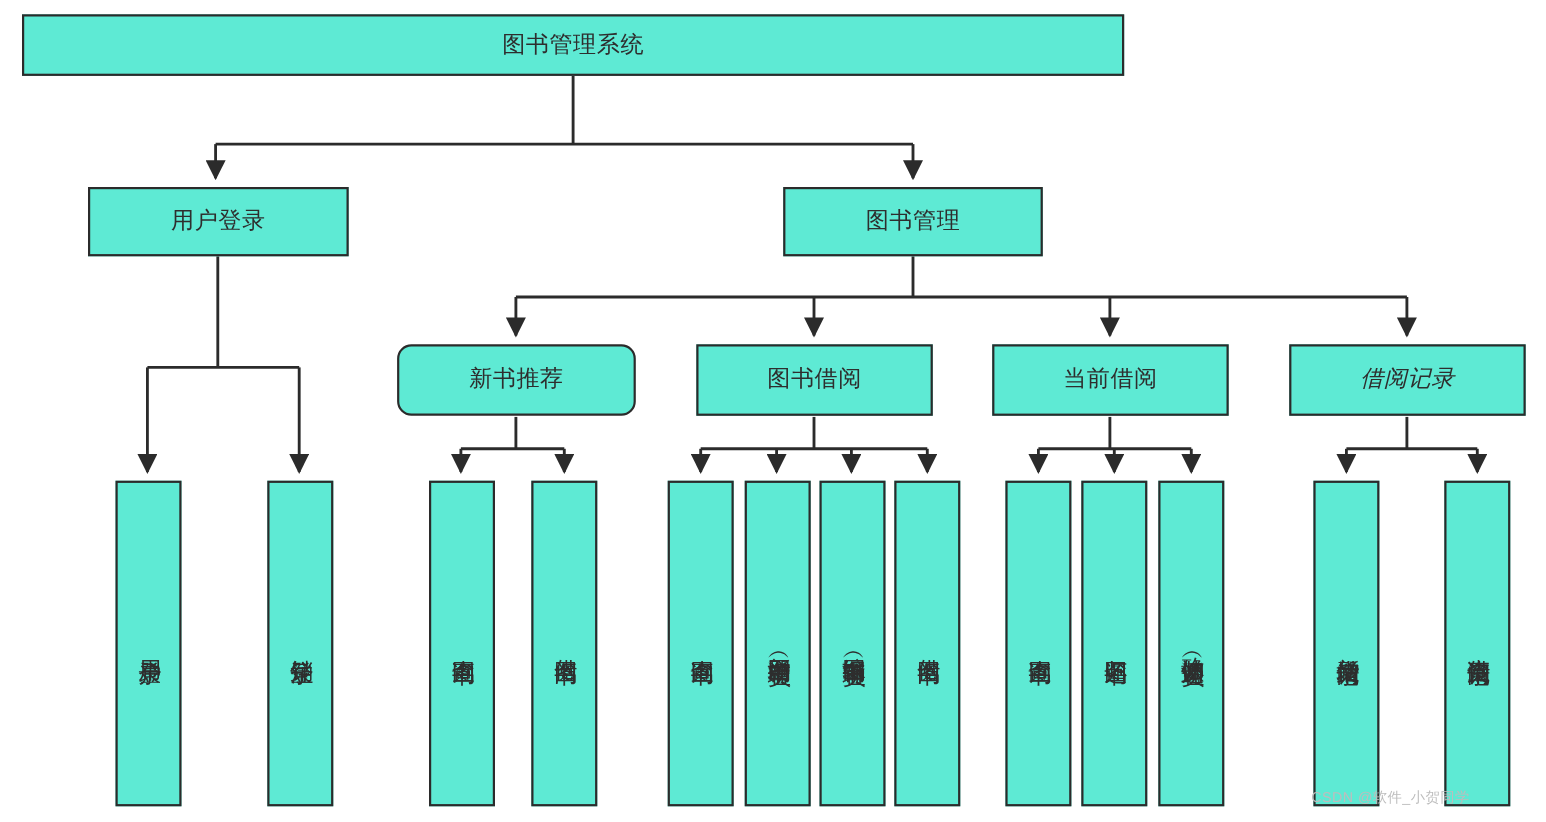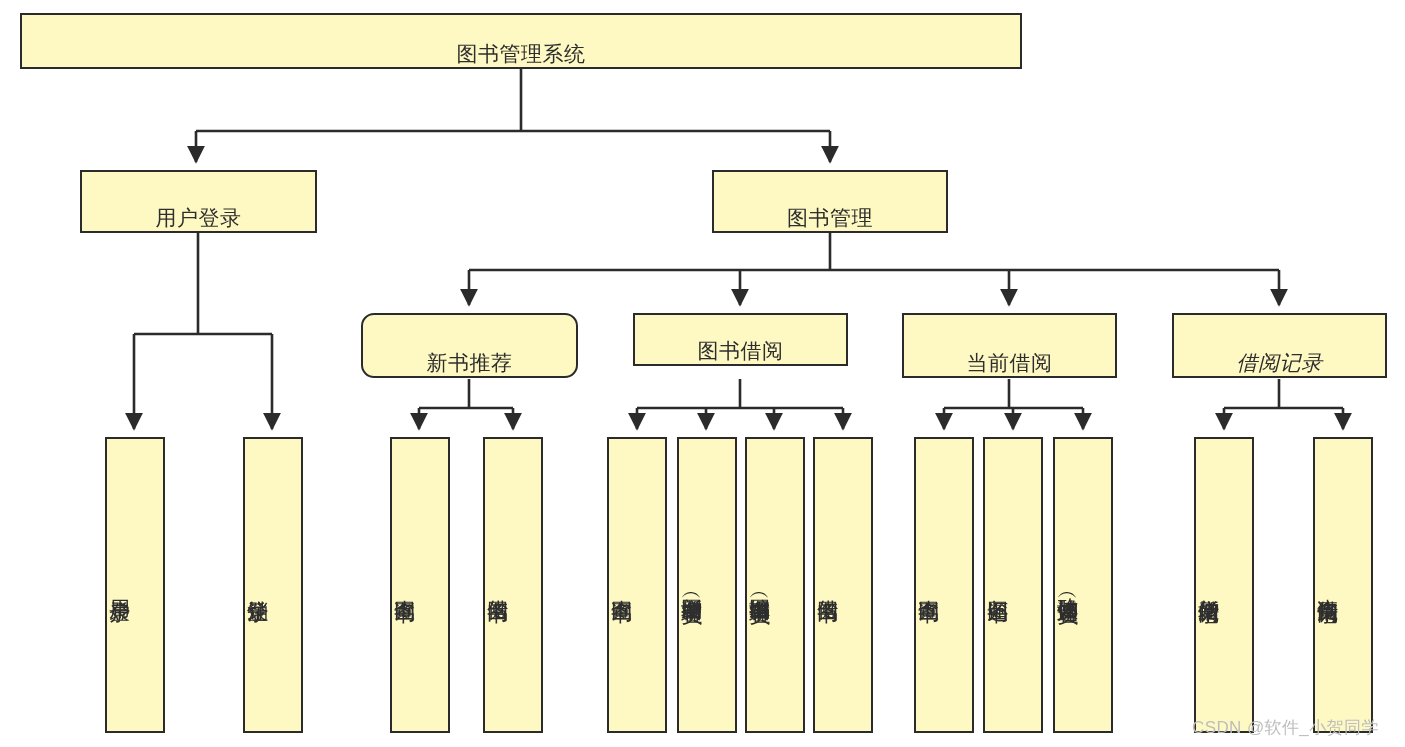--- a/index.html
+++ b/index.html
@@ -23,24 +23,24 @@
     left: 0;
     top: 0;
     width: 1405px;
     height: 747px;
     pointer-events: none;
   }
   .node {
     position: absolute;
     box-sizing: border-box;
     border: 2.2px solid #2b2b2b;
-    background: #fef9c3;
+    background: #5eead4;
     color: #2e2e2e;
     display: flex;
-    align-items: flex-end;
+    align-items: center;
     justify-content: center;
     text-align: center;
     line-height: 1.18;
   }
   .node.horiz {
     font-size: 21px;
     letter-spacing: 0.5px;
   }
   .node.vert {
     font-size: 21px;
@@ -49,21 +49,21 @@
     letter-spacing: 1px;
     padding: 6px 0;
   }
   .node.vert > .label {
     display: block;
     max-height: 100%;
   }
   .watermark {
     position: absolute;
     color: #bdbdbd;
-    font-size: 17px;
+    font-size: 13px;
     letter-spacing: 0.4px;
     white-space: nowrap;
     user-select: none;
   }
 </style>
 </head>
 <body>
 
 <div id="canvas">
 
@@ -126,21 +126,21 @@
   </div>
 
   <div class="node horiz" style="left:712px; top:170px; width:236px; height:63px;">
     <span class="label">图书管理</span>
   </div>
 
   <div class="node horiz" style="left:361px; top:313px; width:217px; height:65px;border-radius:13px;">
     <span class="label">新书推荐</span>
   </div>
 
-  <div class="node horiz" style="left:633px; top:313px; width:215px; height:53px;">
+  <div class="node horiz" style="left:633px; top:313px; width:215px; height:65px;">
     <span class="label">图书借阅</span>
   </div>
 
   <div class="node horiz" style="left:902px; top:313px; width:215px; height:65px;">
     <span class="label">当前借阅</span>
   </div>
 
   <div class="node horiz" style="left:1172px; top:313px; width:215px; height:65px;font-style:italic;">
     <span class="label">借阅记录</span>
   </div>

